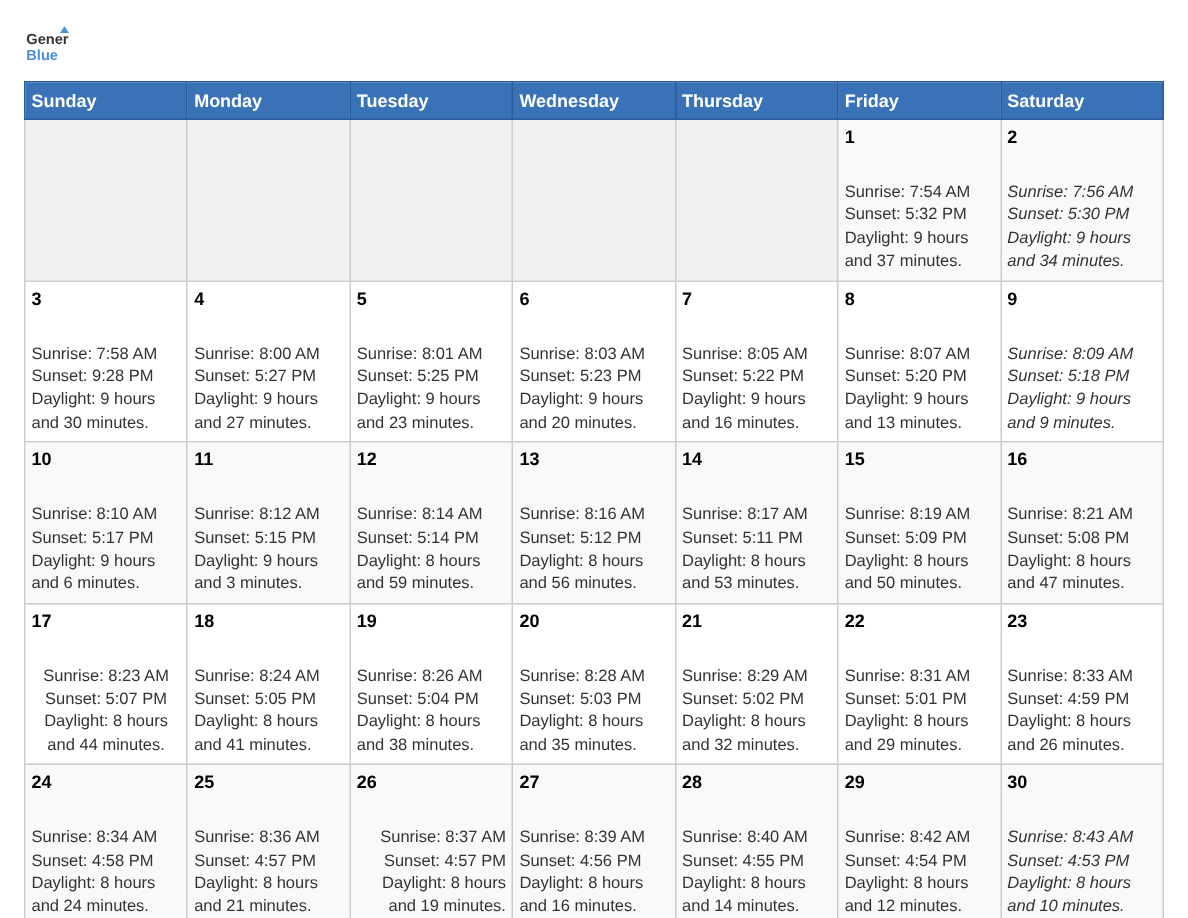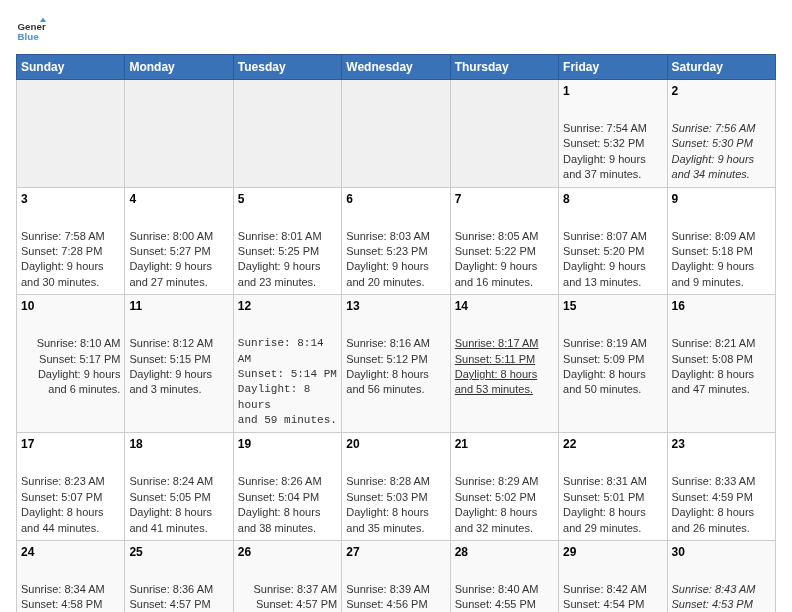--- a/index.html
+++ b/index.html
@@ -128,21 +128,21 @@
           <div class="day-info" style="white-space: pre-line; font-style: italic;">Sunrise: 7:56 AM
 Sunset: 5:30 PM
 Daylight: 9 hours
 and 34 minutes.</div>
         </td>
       </tr>
       <tr>
         <td>
           <span class="day-num">3</span>
           <div class="day-info" style="white-space: pre-line;">Sunrise: 7:58 AM
-Sunset: 7:28 PM
+Sunset: 9:28 PM
 Daylight: 9 hours
 and 30 minutes.</div>
         </td>
         <td>
           <span class="day-num">4</span>
           <div class="day-info" style="white-space: pre-line;">Sunrise: 8:00 AM
 Sunset: 5:27 PM
 Daylight: 9 hours
 and 27 minutes.</div>
         </td>
@@ -169,58 +169,58 @@
         </td>
         <td>
           <span class="day-num">8</span>
           <div class="day-info" style="white-space: pre-line;">Sunrise: 8:07 AM
 Sunset: 5:20 PM
 Daylight: 9 hours
 and 13 minutes.</div>
         </td>
         <td>
           <span class="day-num">9</span>
-          <div class="day-info" style="white-space: pre-line;">Sunrise: 8:09 AM
+          <div class="day-info" style="white-space: pre-line; font-style: italic;">Sunrise: 8:09 AM
 Sunset: 5:18 PM
 Daylight: 9 hours
 and 9 minutes.</div>
         </td>
       </tr>
       <tr>
         <td>
           <span class="day-num">10</span>
-          <div class="day-info" style="white-space: pre-line; text-align: right;">Sunrise: 8:10 AM
+          <div class="day-info" style="white-space: pre-line;">Sunrise: 8:10 AM
 Sunset: 5:17 PM
 Daylight: 9 hours
 and 6 minutes.</div>
         </td>
         <td>
           <span class="day-num">11</span>
           <div class="day-info" style="white-space: pre-line;">Sunrise: 8:12 AM
 Sunset: 5:15 PM
 Daylight: 9 hours
 and 3 minutes.</div>
         </td>
         <td>
           <span class="day-num">12</span>
-          <div class="day-info" style="white-space: pre-line; font-family: Liberation Mono, monospace;">Sunrise: 8:14 AM
+          <div class="day-info" style="white-space: pre-line;">Sunrise: 8:14 AM
 Sunset: 5:14 PM
 Daylight: 8 hours
 and 59 minutes.</div>
         </td>
         <td>
           <span class="day-num">13</span>
           <div class="day-info" style="white-space: pre-line;">Sunrise: 8:16 AM
 Sunset: 5:12 PM
 Daylight: 8 hours
 and 56 minutes.</div>
         </td>
         <td>
           <span class="day-num">14</span>
-          <div class="day-info" style="white-space: pre-line; text-decoration: underline;">Sunrise: 8:17 AM
+          <div class="day-info" style="white-space: pre-line;">Sunrise: 8:17 AM
 Sunset: 5:11 PM
 Daylight: 8 hours
 and 53 minutes.</div>
         </td>
         <td>
           <span class="day-num">15</span>
           <div class="day-info" style="white-space: pre-line;">Sunrise: 8:19 AM
 Sunset: 5:09 PM
 Daylight: 8 hours
 and 50 minutes.</div>
@@ -229,21 +229,21 @@
           <span class="day-num">16</span>
           <div class="day-info" style="white-space: pre-line;">Sunrise: 8:21 AM
 Sunset: 5:08 PM
 Daylight: 8 hours
 and 47 minutes.</div>
         </td>
       </tr>
       <tr>
         <td>
           <span class="day-num">17</span>
-          <div class="day-info" style="white-space: pre-line;">Sunrise: 8:23 AM
+          <div class="day-info" style="white-space: pre-line; text-align: center;">Sunrise: 8:23 AM
 Sunset: 5:07 PM
 Daylight: 8 hours
 and 44 minutes.</div>
         </td>
         <td>
           <span class="day-num">18</span>
           <div class="day-info" style="white-space: pre-line;">Sunrise: 8:24 AM
 Sunset: 5:05 PM
 Daylight: 8 hours
 and 41 minutes.</div>

